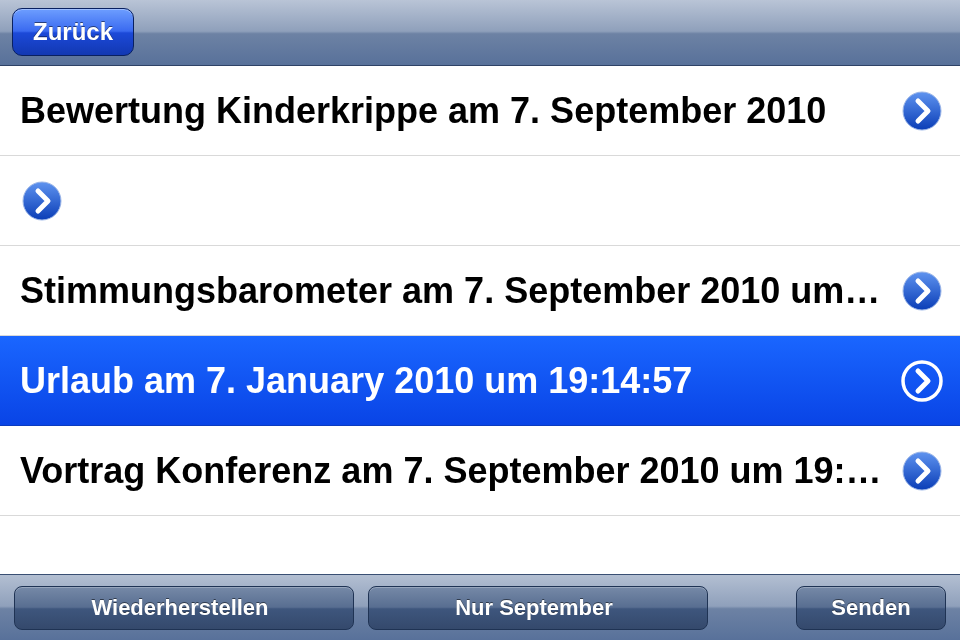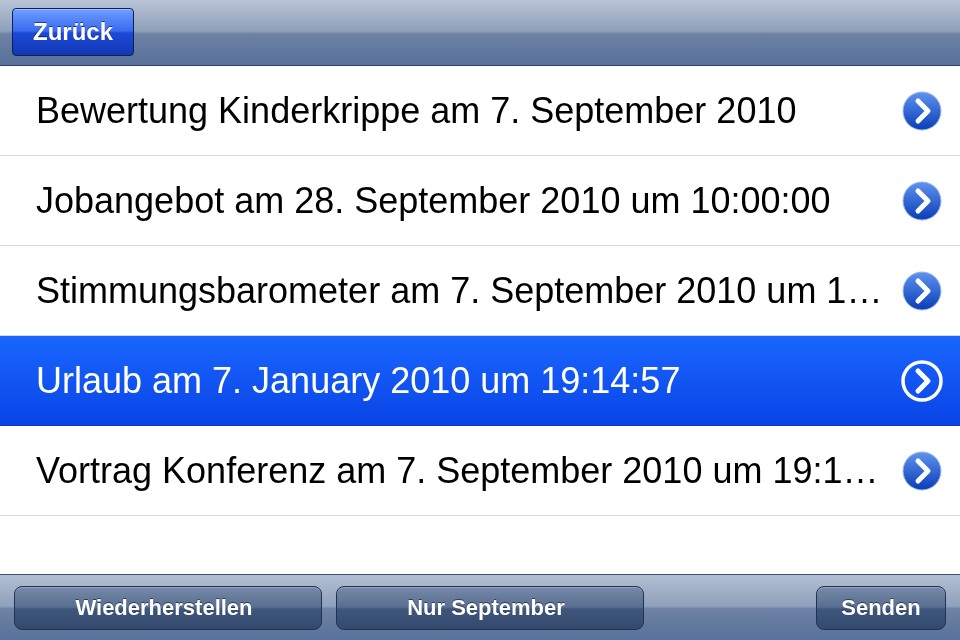--- a/index.html
+++ b/index.html
@@ -29,46 +29,45 @@
     height: 48px;
     padding: 0 20px 0 20px;
     display: flex;
     align-items: center;
     color: #fff;
     font-size: 24px;
     font-weight: 700;
     text-shadow: 0 -1px 0 rgba(0,0,0,0.5);
     background: linear-gradient(to bottom, #6d9eff 0%, #3a6af0 48%, #1c49d8 52%, #1238b2 100%);
     border: 1px solid #092060;
-    border-radius: 4px;
+    border-radius: 10px;
     box-shadow: inset 0 1px 0 rgba(255,255,255,0.35);
     cursor: pointer;
   }
 
   
   .list { flex: 1; background: #fff; }
   .row {
     height: 90px;
     border-bottom: 1px solid #d9d9d9;
     display: flex;
     align-items: center;
     padding: 0 16px 0 20px;
     cursor: pointer;
   }
   .row-label {
     flex: 1;
     min-width: 0;
     font-size: 36px;
-    font-weight: 400;
+    font-weight: 700;
     color: #000;
     white-space: nowrap;
     overflow: hidden;
     text-overflow: ellipsis;
     padding-right: 12px;
-    margin-left: 16px;
   }
   .row.selected {
     background: linear-gradient(to bottom, #1a66ff 0%, #0944e6 100%);
     border-bottom-color: #0b3bbf;
   }
   .row.selected .row-label { color: #fff; }
 
   .disclosure {
     width: 44px; height: 44px; flex: 0 0 44px;
     display: flex; align-items: center; justify-content: center;
@@ -94,22 +93,22 @@
     font-size: 22px;
     font-weight: 700;
     text-shadow: 0 -1px 0 rgba(0,0,0,0.5);
     background: linear-gradient(to bottom, #7689a7 0%, #586e91 48%, #3e567d 52%, #34496c 100%);
     border: 1px solid #1f3354;
     border-radius: 8px;
     box-shadow: inset 0 1px 0 rgba(255,255,255,0.25);
     cursor: pointer;
     padding: 0 20px;
   }
-  .tool-btn.wide { width: 308px; padding-left: 12px; }
-  .tool-btn.send { width: 130px; margin-left: auto; }
+  .tool-btn.wide { width: 340px; padding-left: 12px; }
+  .tool-btn.send { width: 150px; margin-left: auto; }
 </style>
 </head>
 <body>
 
 <div class="navbar">
   <div class="back-btn">
     <span>Zurück</span>
   </div>
 </div>
 
@@ -124,21 +123,20 @@
           <stop offset="100%" stop-color="#0a3db6"></stop>
         </linearGradient>
       </defs>
       <circle cx="21" cy="21" r="19" fill="url(#bg)" stroke="#9db7e8" stroke-width="1"></circle>
       <circle cx="21" cy="21" r="15" fill="none" stroke="#ffffff" stroke-width="0"></circle>
       <path d="M17 11 L27 21 L17 31" fill="none" stroke="#ffffff" stroke-width="5" stroke-linecap="round" stroke-linejoin="round"></path>
     </svg>
       </div>
     </div>
     <div class="row">
-      <div class="row-label">Jobangebot am 28. September 2010 um 10:00:00</div>
       <div class="disclosure">
     <svg width="42" height="42" viewBox="0 0 42 42">
       <defs>
         <linearGradient id="bg" x1="0" y1="0" x2="0" y2="1">
           <stop offset="0%" stop-color="#5e93ef"></stop>
           <stop offset="100%" stop-color="#0a3db6"></stop>
         </linearGradient>
       </defs>
       <circle cx="21" cy="21" r="19" fill="url(#bg)" stroke="#9db7e8" stroke-width="1"></circle>
       <circle cx="21" cy="21" r="15" fill="none" stroke="#ffffff" stroke-width="0"></circle>

